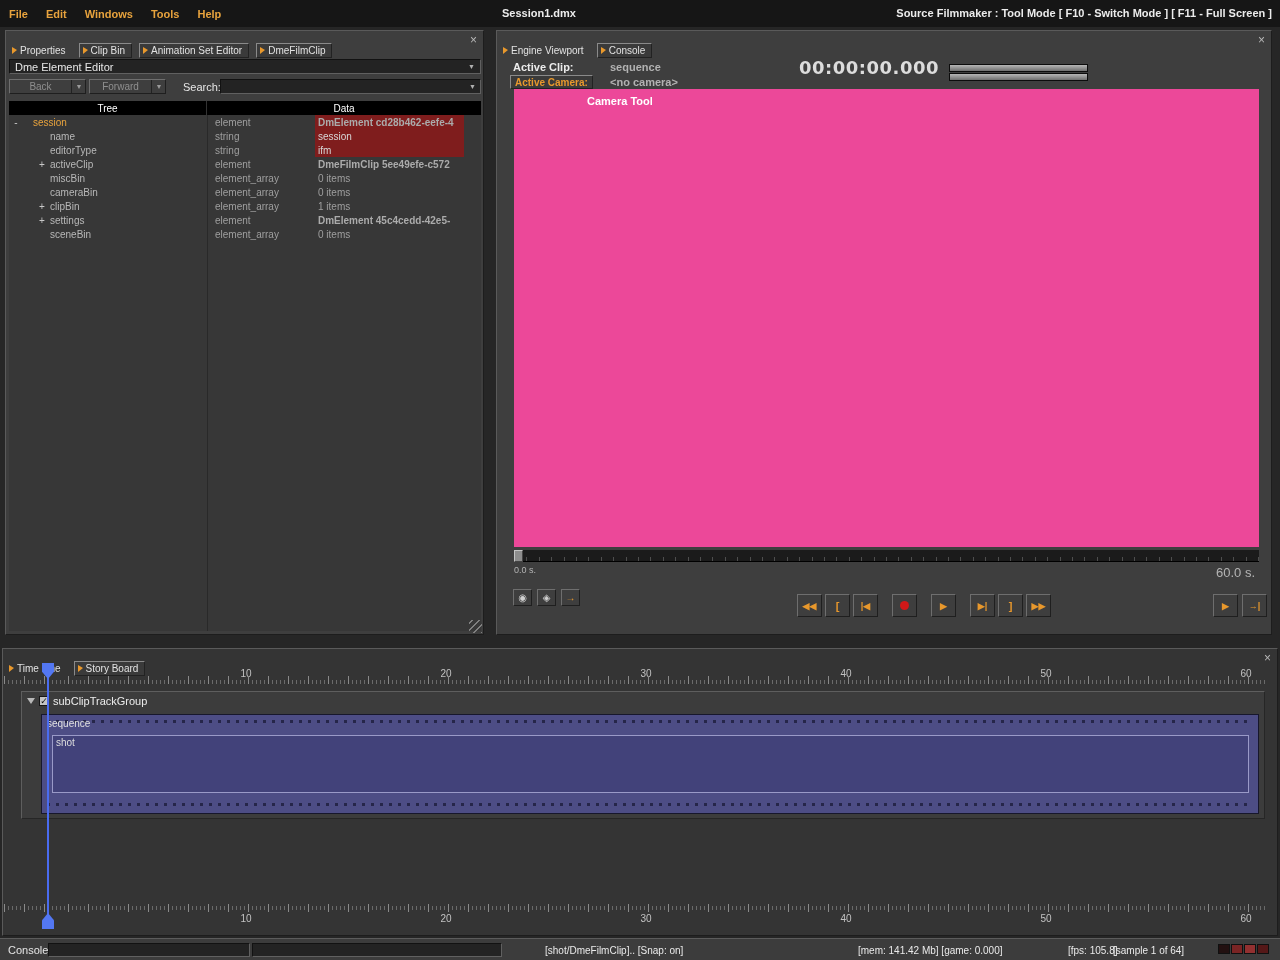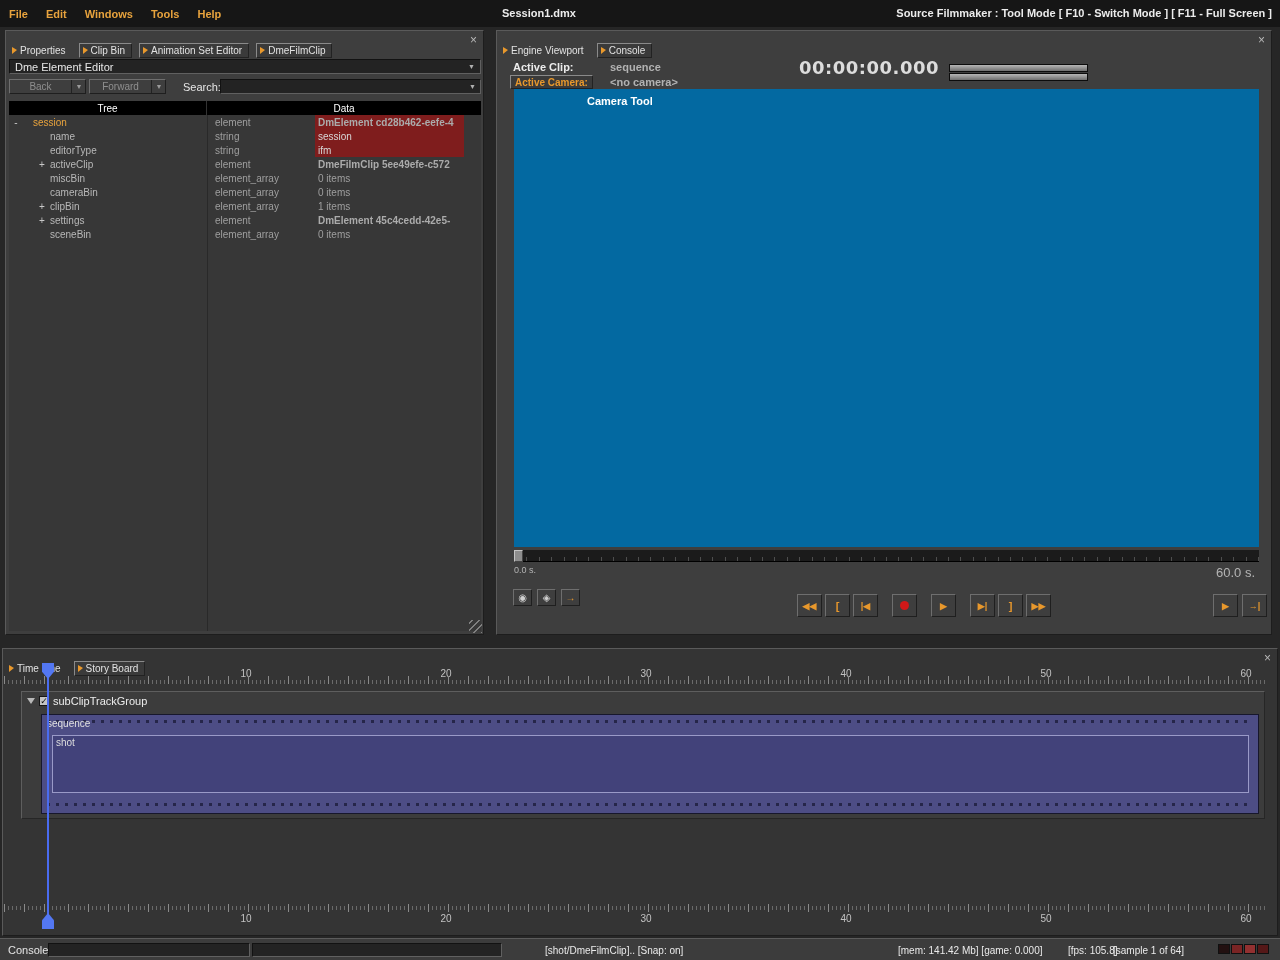--- a/index.html
+++ b/index.html
@@ -74,21 +74,21 @@
   #active-clip-label { position:absolute; left:16px; top:30px; font-weight:bold; color:#ececec;text-align:center; }
   #active-clip-value { position:absolute; left:113px; top:30px; font-weight:bold; color:#b2b2b2; }
   #active-camera-btn { position:absolute; left:13px; top:44px; height:14px; display:flex; align-items:center; padding:0 4px;
                        color:#e8982c; font-weight:bold; font-size:10px; background:#3a3a3a;
                        border:1px solid #8a8a8a; border-right-color:#222; border-bottom-color:#222; }
   #active-camera-value { position:absolute; left:113px; top:45px; font-weight:bold; color:#b2b2b2; }
   #timecode { position:absolute; left:302px; top:26px; font-size:18px; font-weight:bold; color:#dcdcdc; letter-spacing:.5px; font-family:"DejaVu Sans", sans-serif; }
   .gauge { position:absolute; left:452px; width:139px; height:8px; background:linear-gradient(#b6b6b6,#6e6e6e); border:1px solid #0c0c0c; }
   #gauge1 { top:33px; } #gauge2 { top:42px; }
 
-  #viewport { position:absolute; left:17px; top:58px; width:745px; height:458px; background:#0369a1; }
+  #viewport { position:absolute; left:17px; top:58px; width:745px; height:458px; background:#ec4899; }
   #vp-title { position:absolute; left:73px; top:6px; color:#ffffff; font-weight:bold; font-size:11px; }
 
   #scrubber { position:absolute; left:17px; top:519px; width:745px; height:12px; background:#1b1b1b; border-bottom:1px solid #000; }
   #scrubber .ticks { position:absolute; left:0; right:0; bottom:0; height:4px;
       background:repeating-linear-gradient(90deg, #4e4e4e 0 1px, transparent 1px 12.4px); }
   #scrub-handle { position:absolute; left:0; top:0; width:9px; height:12px; background:#8d8d8d; border:1px solid #c4c4c4; border-right-color:#444; border-bottom-color:#444; }
 
   #time-start { position:absolute; left:17px; top:534px; font-size:9px; color:#b4b4b4; }
   #time-end   { position:absolute; right:16px; top:534px; font-size:13px; color:#b4b4b4; }
 
@@ -142,21 +142,21 @@
                   clip-path:polygon(50% 0,100% 45%,100% 100%,0 100%,0 45%); }
 
   
   #statusbar { position:absolute; left:0; top:938px; width:1280px; height:22px; background:#3c3c3c; border-top:1px solid #5c5c5c; font-size:10px; }
   #console-label { position:absolute; left:8px; top:5px; font-size:11px; color:#e4e4e4; }
   .console-in { position:absolute; top:4px; height:14px; }
   #cin1 { left:48px; width:202px; }
   #cin2 { left:252px; width:250px; }
   .console-in input { width:100%; height:100%; background:transparent; border:none; outline:none; color:#ddd; font-size:10px; font-family:inherit; }
   #sb-center { position:absolute; left:545px; top:6px; color:#eaeaea; }
-  #sb-mem    { position:absolute; left:858px; top:6px; color:#eaeaea;margin-left:40px; }
+  #sb-mem    { position:absolute; left:858px; top:6px; color:#eaeaea; }
   #sb-fps    { position:absolute; left:1032px; top:6px; color:#eaeaea;padding-left:36px; }
   #sb-sample { position:absolute; left:1113px; top:6px; color:#eaeaea; }
   #swatches  { position:absolute; left:1218px; top:5px; display:flex; gap:1px; }
   .sw { width:12px; height:10px; border:1px solid #101010; }
 </style>
 </head>
 <body>
 
 <div id="menubar">
   <span class="menu-item">File</span>

